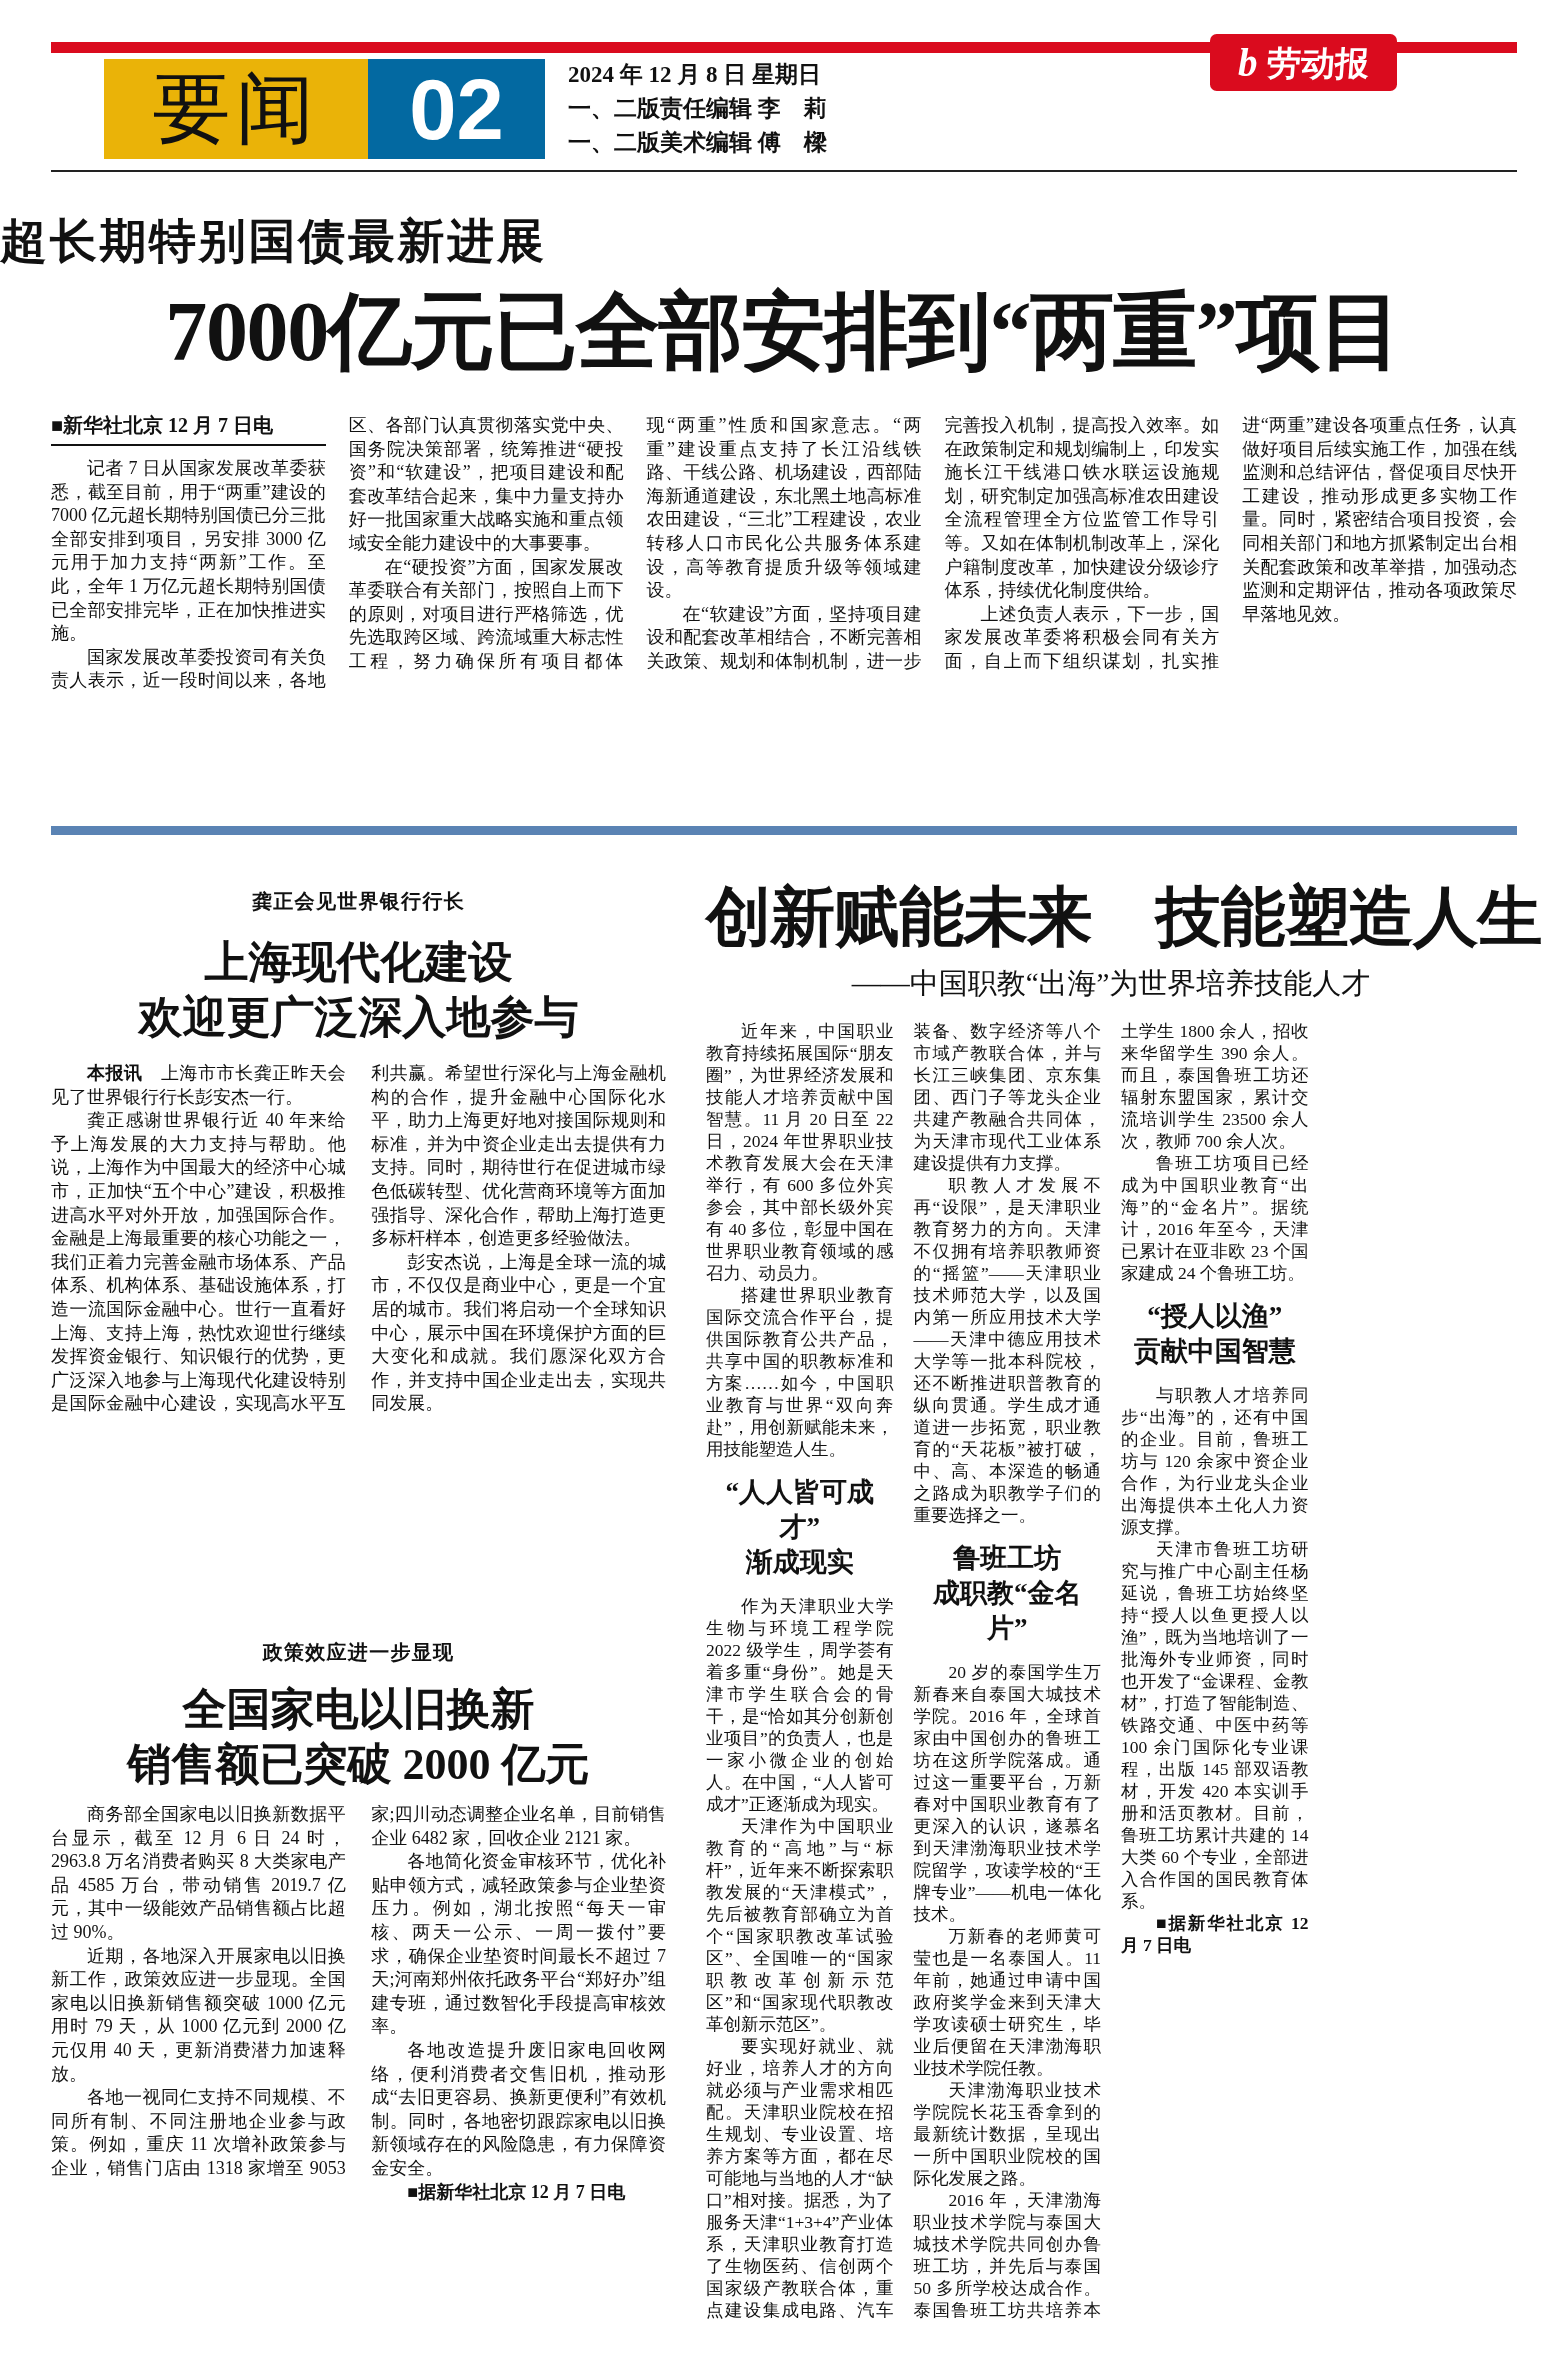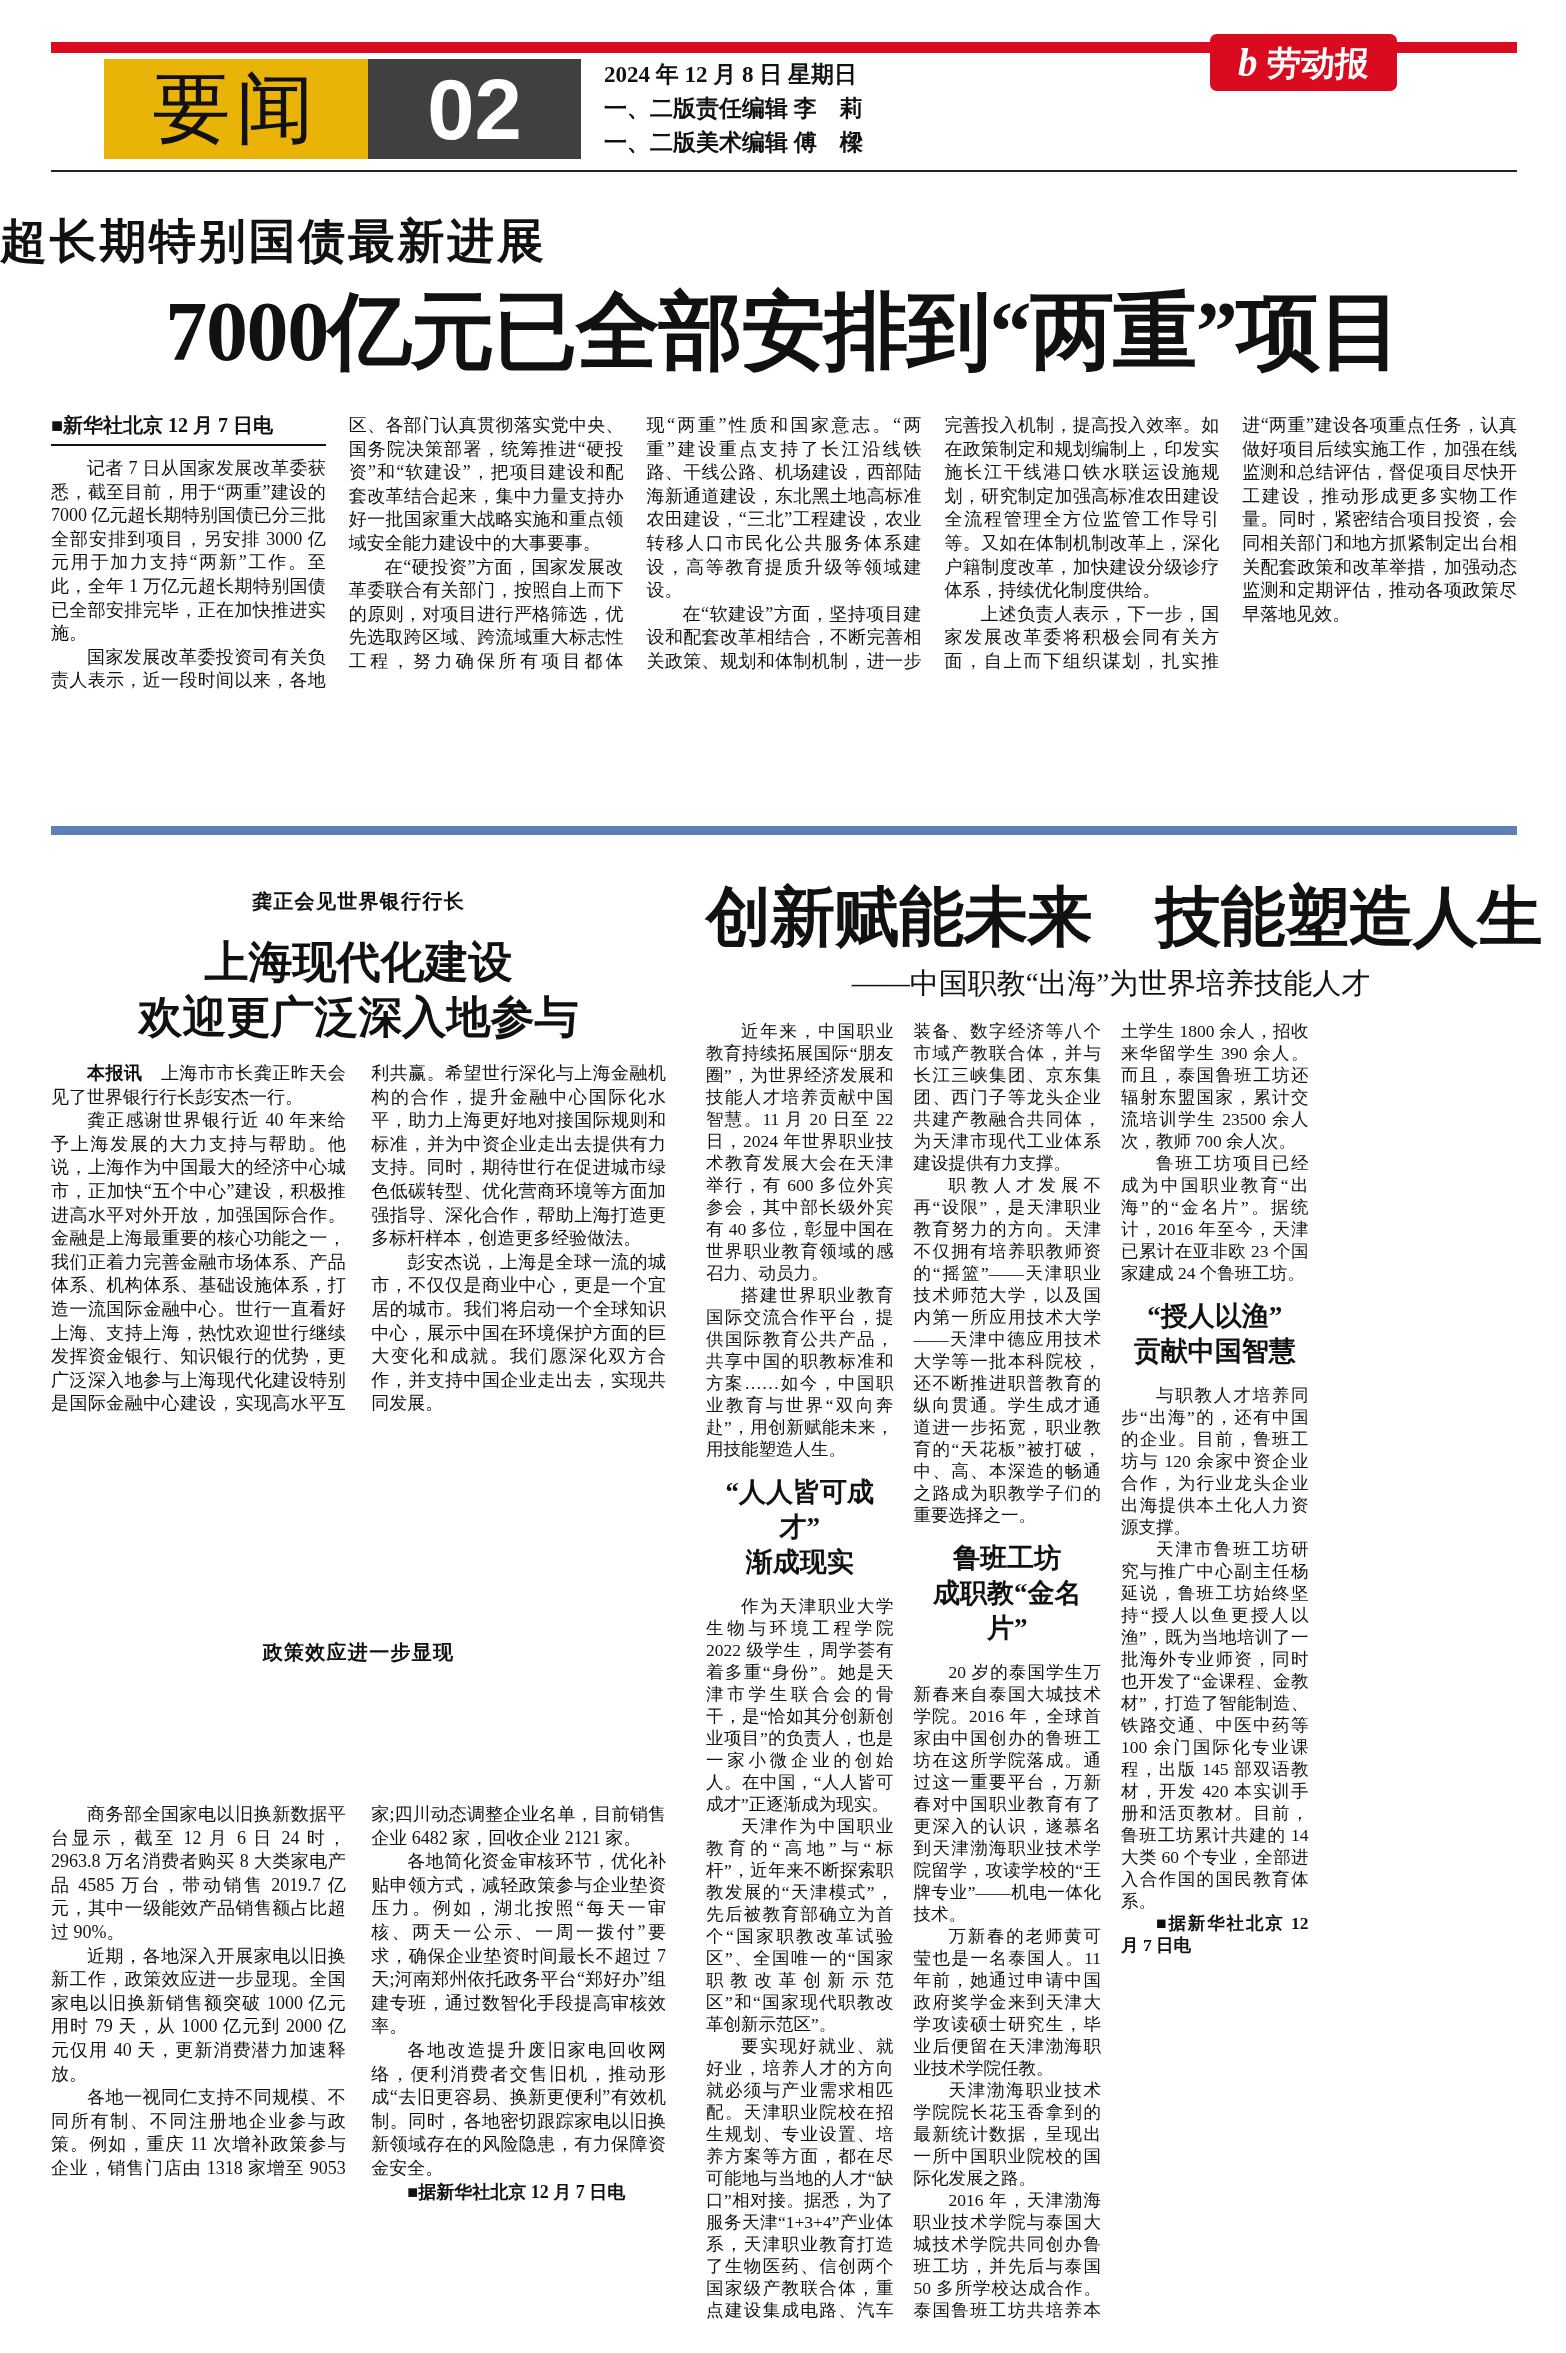--- a/index.html
+++ b/index.html
@@ -10,21 +10,21 @@
   
   .top-bar{position:absolute;left:51px;top:42px;width:1466px;height:10.8px;background:#da0b1e;}
   .masthead{position:absolute;left:1210px;top:34px;width:187px;height:57px;background:#da0b1e;
     border-radius:6.7px;display:flex;align-items:center;justify-content:center;gap:9.4px;z-index:3;}
   .masthead .logo-b{color:#fff;font-size:39px;font-weight:900;font-style:italic;line-height:1;}
   .masthead .logo-name{color:#fff;font-size:34px;font-weight:700;line-height:1;
     font-family:"DejaVu Serif",serif;transform:skewX(-4deg);}
   .hdr-row{position:absolute;left:104px;top:59px;height:100px;display:flex;align-items:stretch;z-index:2;}
   .section-box{width:264px;background:#eab308;display:flex;align-items:center;justify-content:center;}
   .section-box .t{font-size:78px;letter-spacing:5.4px;line-height:1;}
-  .pagenum-box{width:213px;background:#404040;display:flex;align-items:center;justify-content:center;}
+  .pagenum-box{width:177px;background:#0369a1;display:flex;align-items:center;justify-content:center;}
   .pagenum-box .t{color:#fff;font-size:85px;font-weight:800;line-height:1;font-family:"Liberation Sans",sans-serif;}
   .issue-info{margin-left:23px;display:flex;flex-direction:column;justify-content:center;gap:4px;}
   .issue-info div{font-size:23px;font-weight:700;line-height:30px;white-space:nowrap;}
   .hdr-rule{position:absolute;left:51px;top:170px;width:1466px;height:2px;background:#222;}
   
   .lead-kicker{position:absolute;left:0;top:210px;width:1527px;text-align:left;
     font-size:47px;font-weight:600;letter-spacing:2.7px;}
   .lead-headline{position:absolute;left:0;top:275px;width:1567px;text-align:center;
     font-size:84px;font-weight:900;letter-spacing:-1.3px;white-space:nowrap;}
   .lead-body{position:absolute;left:51px;top:414px;width:1466px;height:389px;
@@ -104,20 +104,24 @@
     <div>上海现代化建设</div>
     <div>欢迎更广泛深入地参与</div>
   </div>
   <div class="wb-body">
     <p class="para"><span class="lead-label">本报讯</span><span>　上海市市长龚正昨天会见了世界银行行长彭安杰一行。</span></p>
     <p class="para">龚正感谢世界银行近 40 年来给予上海发展的大力支持与帮助。他说，上海作为中国最大的经济中心城市，正加快“五个中心”建设，积极推进高水平对外开放，加强国际合作。金融是上海最重要的核心功能之一，我们正着力完善金融市场体系、产品体系、机构体系、基础设施体系，打造一流国际金融中心。世行一直看好上海、支持上海，热忱欢迎世行继续发挥资金银行、知识银行的优势，更广泛深入地参与上海现代化建设特别是国际金融中心建设，实现高水平互利共赢。希望世行深化与上海金融机构的合作，提升金融中心国际化水平，助力上海更好地对接国际规则和标准，并为中资企业走出去提供有力支持。同时，期待世行在促进城市绿色低碳转型、优化营商环境等方面加强指导、深化合作，帮助上海打造更多标杆样本，创造更多经验做法。</p>
     <p class="para">彭安杰说，上海是全球一流的城市，不仅仅是商业中心，更是一个宜居的城市。我们将启动一个全球知识中心，展示中国在环境保护方面的巨大变化和成就。我们愿深化双方合作，并支持中国企业走出去，实现共同发展。</p>
   </div>
 
   <div class="art-kicker ap-kicker">政策效应进一步显现</div>
+  <div class="art-headline ap-headline">
+    <div>全国家电以旧换新</div>
+    <div>销售额已突破 2000 亿元</div>
+  </div>
   <div class="ap-body">
     <p class="para">商务部全国家电以旧换新数据平台显示，截至 12 月 6 日 24 时，2963.8 万名消费者购买 8 大类家电产品 4585 万台，带动销售 2019.7 亿元，其中一级能效产品销售额占比超过 90%。</p>
     <p class="para">近期，各地深入开展家电以旧换新工作，政策效应进一步显现。全国家电以旧换新销售额突破 1000 亿元用时 79 天，从 1000 亿元到 2000 亿元仅用 40 天，更新消费潜力加速释放。</p>
     <p class="para">各地一视同仁支持不同规模、不同所有制、不同注册地企业参与政策。例如，重庆 11 次增补政策参与企业，销售门店由 1318 家增至 9053 家;四川动态调整企业名单，目前销售企业 6482 家，回收企业 2121 家。</p>
     <p class="para">各地简化资金审核环节，优化补贴申领方式，减轻政策参与企业垫资压力。例如，湖北按照“每天一审核、两天一公示、一周一拨付”要求，确保企业垫资时间最长不超过 7 天;河南郑州依托政务平台“郑好办”组建专班，通过数智化手段提高审核效率。</p>
     <p class="para">各地改造提升废旧家电回收网络，便利消费者交售旧机，推动形成“去旧更容易、换新更便利”有效机制。同时，各地密切跟踪家电以旧换新领域存在的风险隐患，有力保障资金安全。</p>
     <p class="para dateline-end">■据新华社北京 12 月 7 日电</p>
   </div>
 
   <div class="voc-headline">创新赋能未来　技能塑造人生</div>

